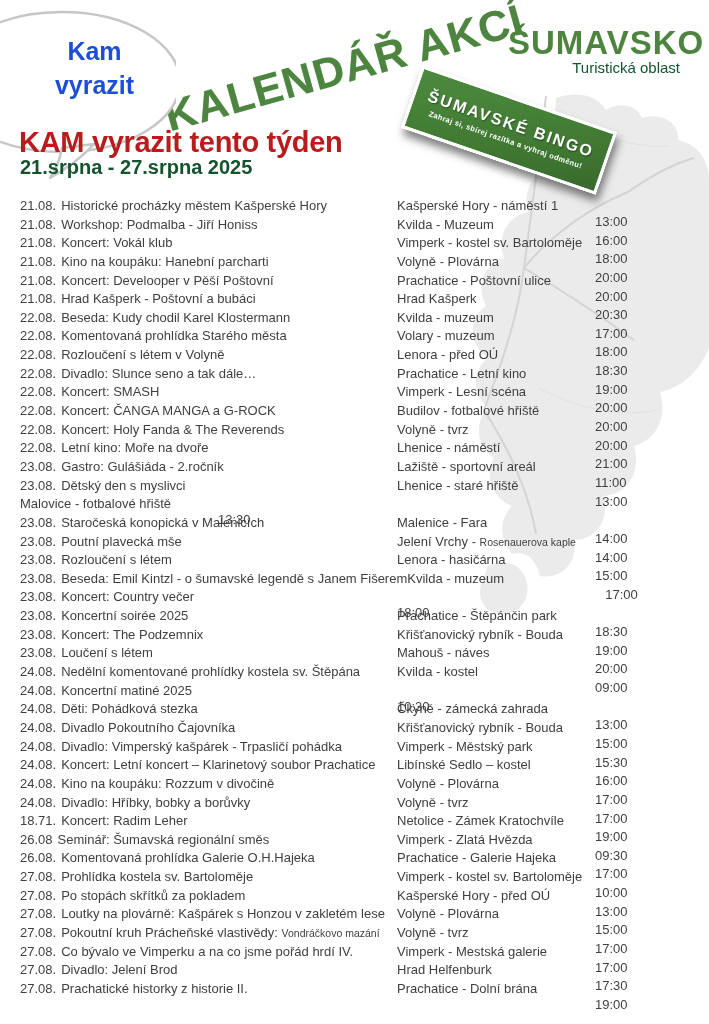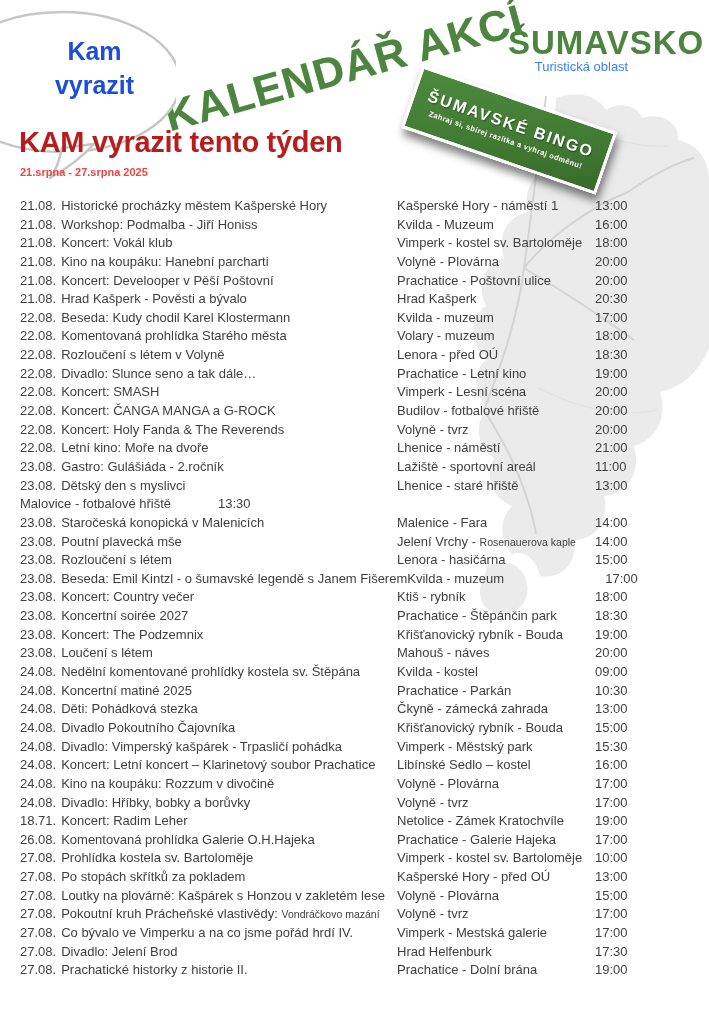--- a/index.html
+++ b/index.html
@@ -25,44 +25,44 @@
   
   .stamp{
     position:absolute;left:166px;top:93px;z-index:1;
     font-weight:bold;font-size:43px;letter-spacing:1px;color:var(--green);
     transform:rotate(-15.5deg);transform-origin:0 50%;white-space:nowrap;
     text-shadow:0 0 1px rgba(77,133,64,.6);
   }
   
   .logo{position:absolute;left:483px;top:26px;width:200px;text-align:right;z-index:2;}
   .logo-name{font-weight:bold;font-size:33px;letter-spacing:1px;color:var(--green);line-height:34px;margin-left:25px;}
-  .logo-sub{font-size:13px;color:#3b82f6;padding-right:3px;margin-top:-1px;text-align:center;}
+  .logo-sub{font-size:15px;color:#14532d;padding-right:3px;margin-top:-1px;}
   
   .bingo{
     position:absolute;left:406px;top:97px;width:206px;height:66px;z-index:3;
     background:linear-gradient(160deg,#4c8a3d 0%,var(--banner-green) 60%,#386a2c 100%);
     border:3px solid #fff;
     box-shadow:4px 6px 9px rgba(0,0,0,.5);
     transform:rotate(19deg);
     display:flex;flex-direction:column;justify-content:center;align-items:center;
     text-align:center;
   }
   .bingo-title{color:#fff;font-weight:bold;font-size:16px;letter-spacing:2px;white-space:nowrap;
     text-shadow:1px 1px 1px rgba(0,0,0,.35);}
   .bingo-sub{color:#fff;font-weight:bold;font-size:7.5px;letter-spacing:.4px;margin-top:3px;white-space:nowrap;}
   
   .page-title{position:absolute;left:19px;top:126px;font-weight:bold;font-size:29px;color:#b91c1c;
     letter-spacing:-.3px;z-index:2;}
-  .date-range{position:absolute;left:20px;top:166px;font-weight:bold;font-size:11px;color:#ef4444;z-index:2;}
+  .date-range{position:absolute;left:20px;top:156px;font-weight:bold;font-size:20px;color:#14532d;z-index:2;}
   
   .list{position:absolute;left:20px;top:197px;width:675px;z-index:2;}
   .row{display:flex;height:18.65px;line-height:18.65px;font-size:13px;white-space:nowrap;color:var(--text);}
   .c-title{flex:0 0 377px;overflow:visible;}
   .c-loc{flex:0 0 198px;overflow:visible;}
-  .c-time{flex:0 0 auto;}
+  .c-time{flex:0 0 auto;margin-top:16px;}
   .ev-date{margin-right:5px;}
   .sm{font-size:10.5px;}
 </style>
 </head>
 <body>
 
 <div class="page">
 
   <svg class="bgmap" viewBox="0 0 281 545" aria-hidden="true">
     <path fill="#ebebeb" d="M128,10 C150,2 170,8 178,22 C190,14 208,16 214,30 C232,24 252,34 250,52
@@ -133,21 +133,21 @@
       <span class="c-title"><span class="ev-date">21.08.</span><span>Kino na koupáku: Hanební parcharti</span><span class="sm"></span></span>
       <span class="c-loc"><span>Volyně - Plovárna</span><span class="sm"></span></span>
       <span class="c-time">20:00</span>
     </div>
       <div class="row">
       <span class="c-title"><span class="ev-date">21.08.</span><span>Koncert: Develooper v Pěší Poštovní</span><span class="sm"></span></span>
       <span class="c-loc"><span>Prachatice - Poštovní ulice</span><span class="sm"></span></span>
       <span class="c-time">20:00</span>
     </div>
       <div class="row">
-      <span class="c-title"><span class="ev-date">21.08.</span><span>Hrad Kašperk - Pověsti a bývalo</span><span class="sm"></span></span>
+      <span class="c-title"><span class="ev-date">21.08.</span><span>Hrad Kašperk - Poštovní a bubáci</span><span class="sm"></span></span>
       <span class="c-loc"><span>Hrad Kašperk</span><span class="sm"></span></span>
       <span class="c-time">20:30</span>
     </div>
       <div class="row">
       <span class="c-title"><span class="ev-date">22.08.</span><span>Beseda: Kudy chodil Karel Klostermann</span><span class="sm"></span></span>
       <span class="c-loc"><span>Kvilda - muzeum</span><span class="sm"></span></span>
       <span class="c-time">17:00</span>
     </div>
       <div class="row">
       <span class="c-title"><span class="ev-date">22.08.</span><span>Komentovaná prohlídka Starého města</span><span class="sm"></span></span>
@@ -213,46 +213,44 @@
       <span class="c-loc"><span>Lenora - hasičárna</span><span class="sm"></span></span>
       <span class="c-time">15:00</span>
     </div>
       <div class="row">
       <span class="c-title"><span class="ev-date">23.08.</span><span>Beseda: Emil Kintzl - o šumavské legendě s Janem Fišerem</span><span class="sm"></span></span>
       <span class="c-loc"><span>Kvilda - muzeum</span><span class="sm"></span></span>
       <span class="c-time">17:00</span>
     </div>
       <div class="row">
       <span class="c-title"><span class="ev-date">23.08.</span><span>Koncert: Country večer</span><span class="sm"></span></span>
-      <span class="c-loc"><span>Ktiš - rybník</span><span class="sm"></span></span>
       <span class="c-time">18:00</span>
     </div>
       <div class="row">
-      <span class="c-title"><span class="ev-date">23.08.</span><span>Koncertní soirée 2027</span><span class="sm"></span></span>
+      <span class="c-title"><span class="ev-date">23.08.</span><span>Koncertní soirée 2025</span><span class="sm"></span></span>
       <span class="c-loc"><span>Prachatice - Štěpánčin park</span><span class="sm"></span></span>
       <span class="c-time">18:30</span>
     </div>
       <div class="row">
       <span class="c-title"><span class="ev-date">23.08.</span><span>Koncert: The Podzemnix</span><span class="sm"></span></span>
       <span class="c-loc"><span>Křišťanovický rybník - Bouda</span><span class="sm"></span></span>
       <span class="c-time">19:00</span>
     </div>
       <div class="row">
       <span class="c-title"><span class="ev-date">23.08.</span><span>Loučení s létem</span><span class="sm"></span></span>
       <span class="c-loc"><span>Mahouš - náves</span><span class="sm"></span></span>
       <span class="c-time">20:00</span>
     </div>
       <div class="row">
       <span class="c-title"><span class="ev-date">24.08.</span><span>Nedělní komentované prohlídky kostela sv. Štěpána</span><span class="sm"></span></span>
       <span class="c-loc"><span>Kvilda - kostel</span><span class="sm"></span></span>
       <span class="c-time">09:00</span>
     </div>
       <div class="row">
       <span class="c-title"><span class="ev-date">24.08.</span><span>Koncertní matiné 2025</span><span class="sm"></span></span>
-      <span class="c-loc"><span>Prachatice - Parkán</span><span class="sm"></span></span>
       <span class="c-time">10:30</span>
     </div>
       <div class="row">
       <span class="c-title"><span class="ev-date">24.08.</span><span>Děti: Pohádková stezka</span><span class="sm"></span></span>
       <span class="c-loc"><span>Čkyně - zámecká zahrada</span><span class="sm"></span></span>
       <span class="c-time">13:00</span>
     </div>
       <div class="row">
       <span class="c-title"><span class="ev-date">24.08.</span><span>Divadlo Pokoutního Čajovníka</span><span class="sm"></span></span>
       <span class="c-loc"><span>Křišťanovický rybník - Bouda</span><span class="sm"></span></span>
@@ -277,20 +275,25 @@
       <span class="c-title"><span class="ev-date">24.08.</span><span>Divadlo: Hříbky, bobky a borůvky</span><span class="sm"></span></span>
       <span class="c-loc"><span>Volyně - tvrz</span><span class="sm"></span></span>
       <span class="c-time">17:00</span>
     </div>
       <div class="row">
       <span class="c-title"><span class="ev-date">18.71.</span><span>Koncert: Radim Leher</span><span class="sm"></span></span>
       <span class="c-loc"><span>Netolice - Zámek Kratochvíle</span><span class="sm"></span></span>
       <span class="c-time">19:00</span>
     </div>
       <div class="row">
+      <span class="c-title"><span class="ev-date">26.08</span><span>Seminář: Šumavská regionální směs</span><span class="sm"></span></span>
+      <span class="c-loc"><span>Vimperk - Zlatá Hvězda</span><span class="sm"></span></span>
+      <span class="c-time">09:30</span>
+    </div>
+      <div class="row">
       <span class="c-title"><span class="ev-date">26.08.</span><span>Komentovaná prohlídka Galerie O.H.Hajeka</span><span class="sm"></span></span>
       <span class="c-loc"><span>Prachatice - Galerie Hajeka</span><span class="sm"></span></span>
       <span class="c-time">17:00</span>
     </div>
       <div class="row">
       <span class="c-title"><span class="ev-date">27.08.</span><span>Prohlídka kostela sv. Bartoloměje</span><span class="sm"></span></span>
       <span class="c-loc"><span>Vimperk - kostel sv. Bartoloměje</span><span class="sm"></span></span>
       <span class="c-time">10:00</span>
     </div>
       <div class="row">

